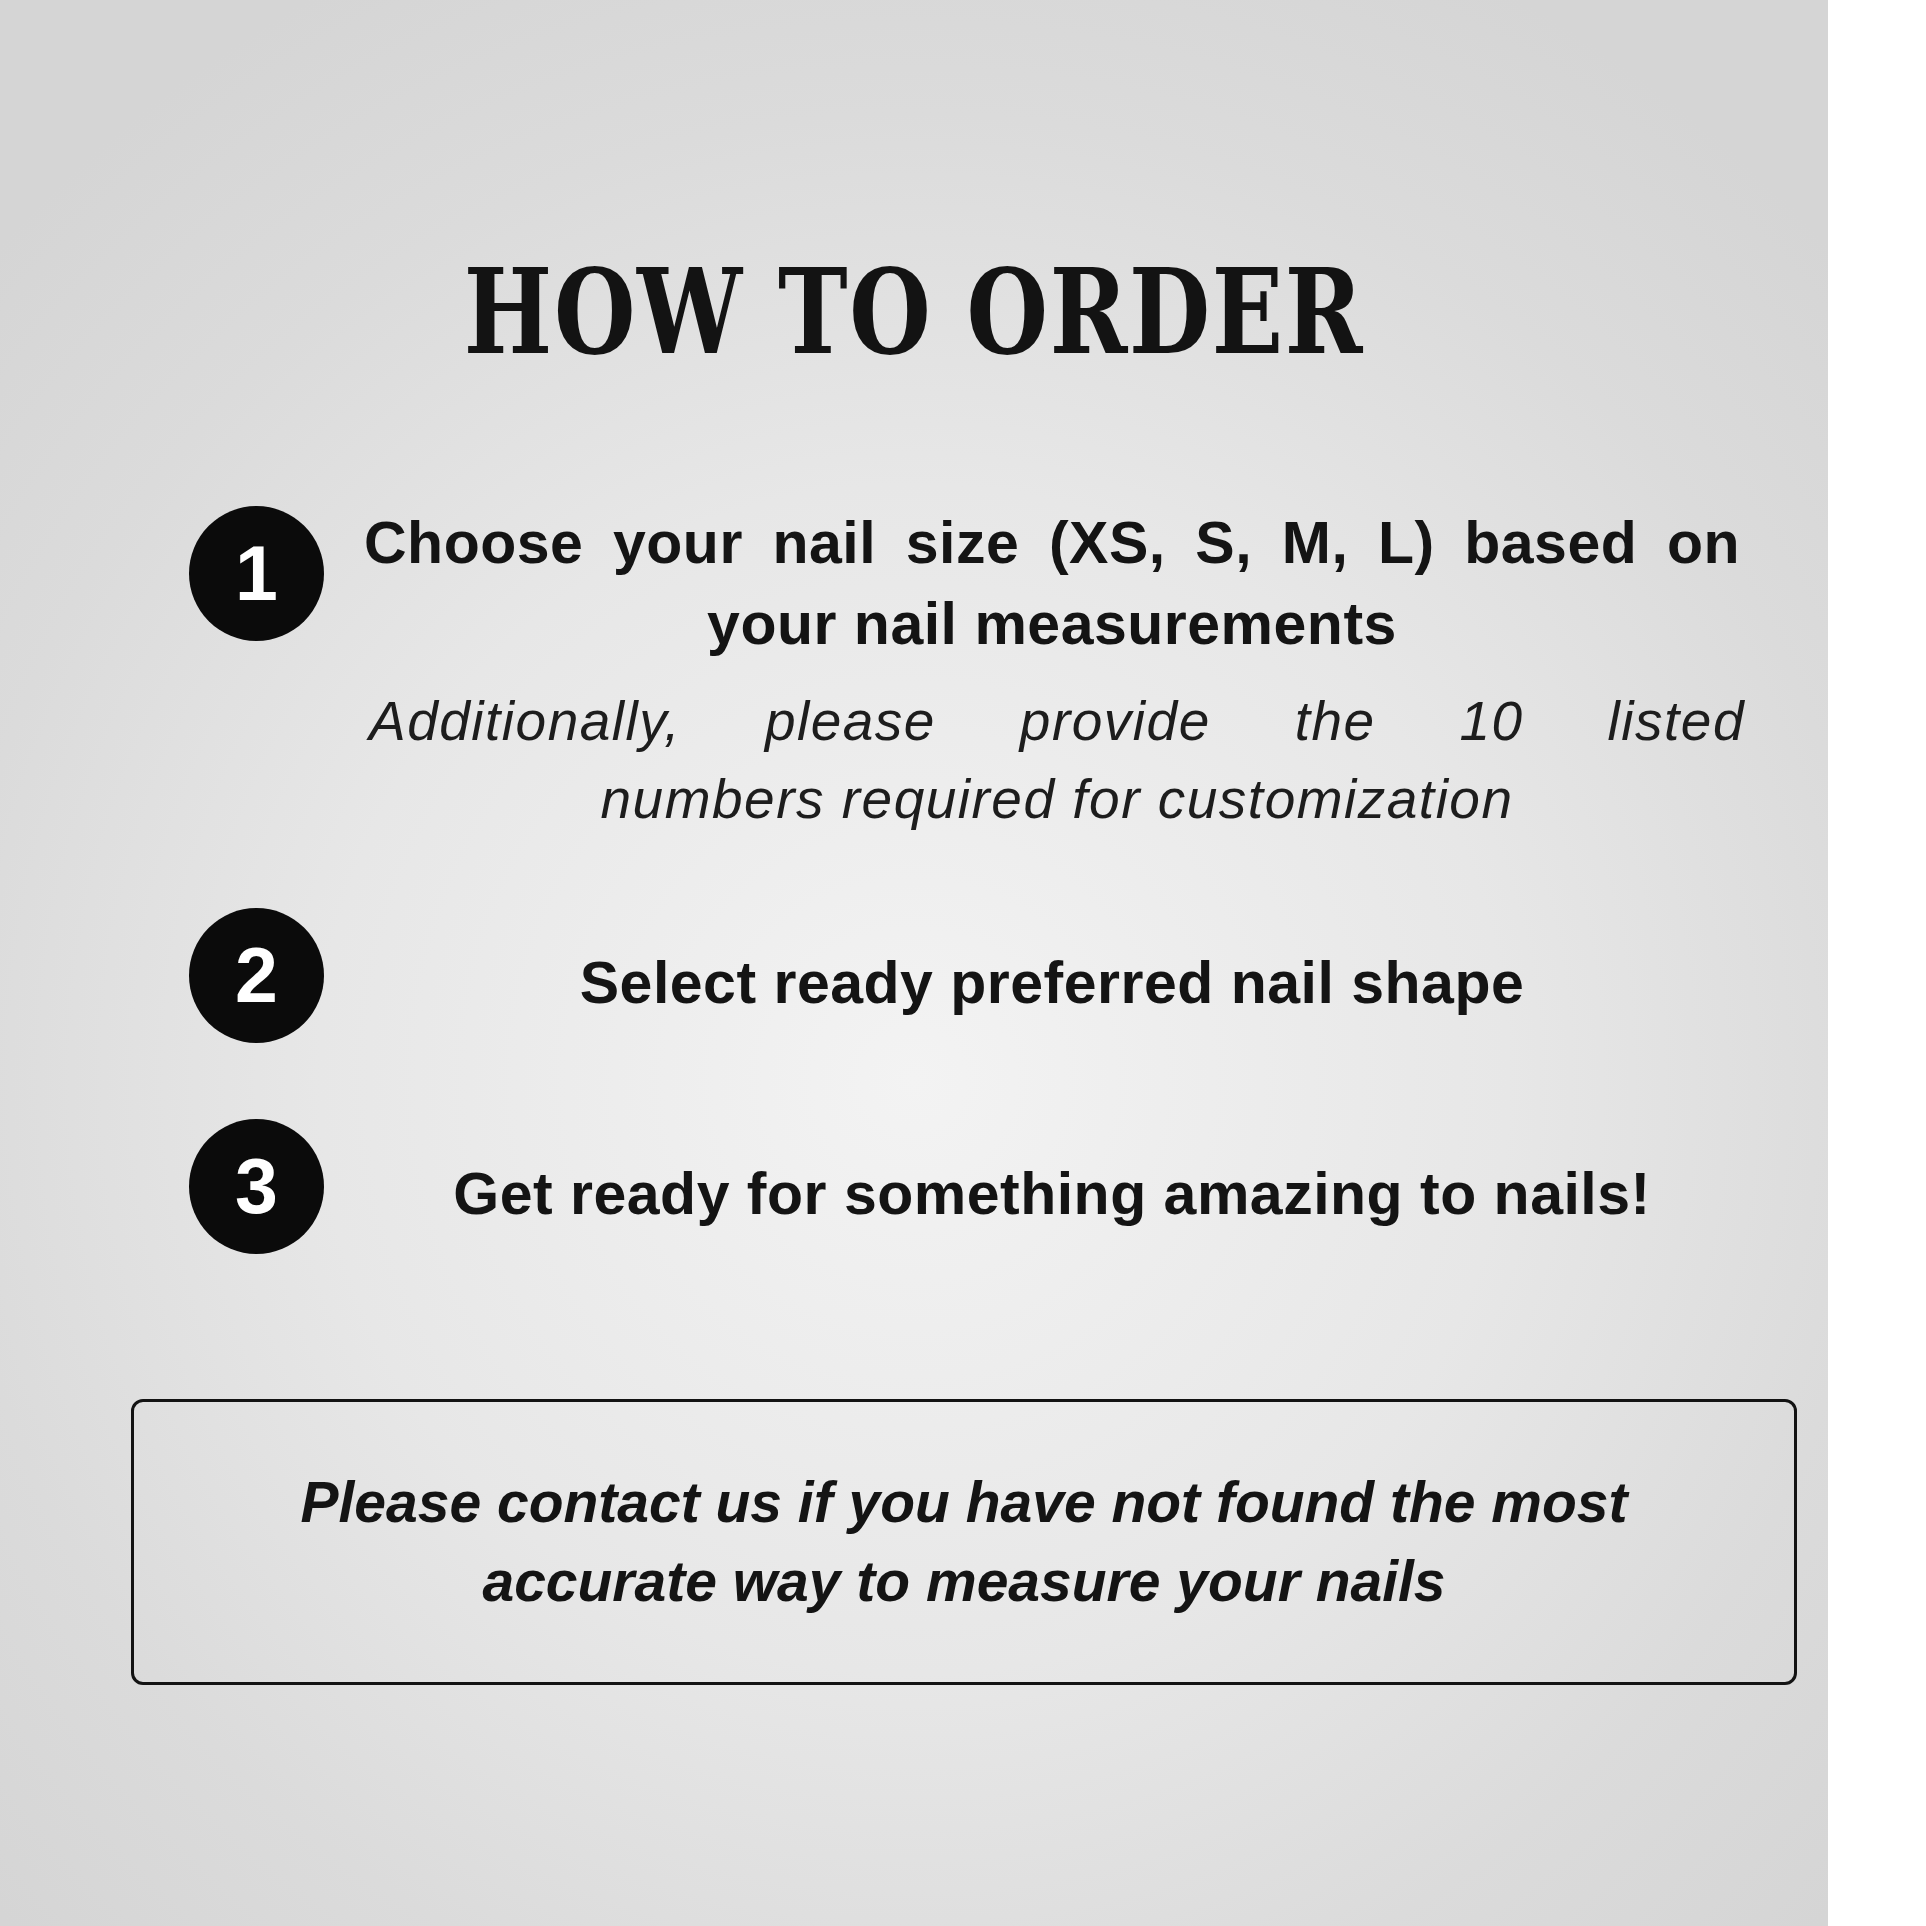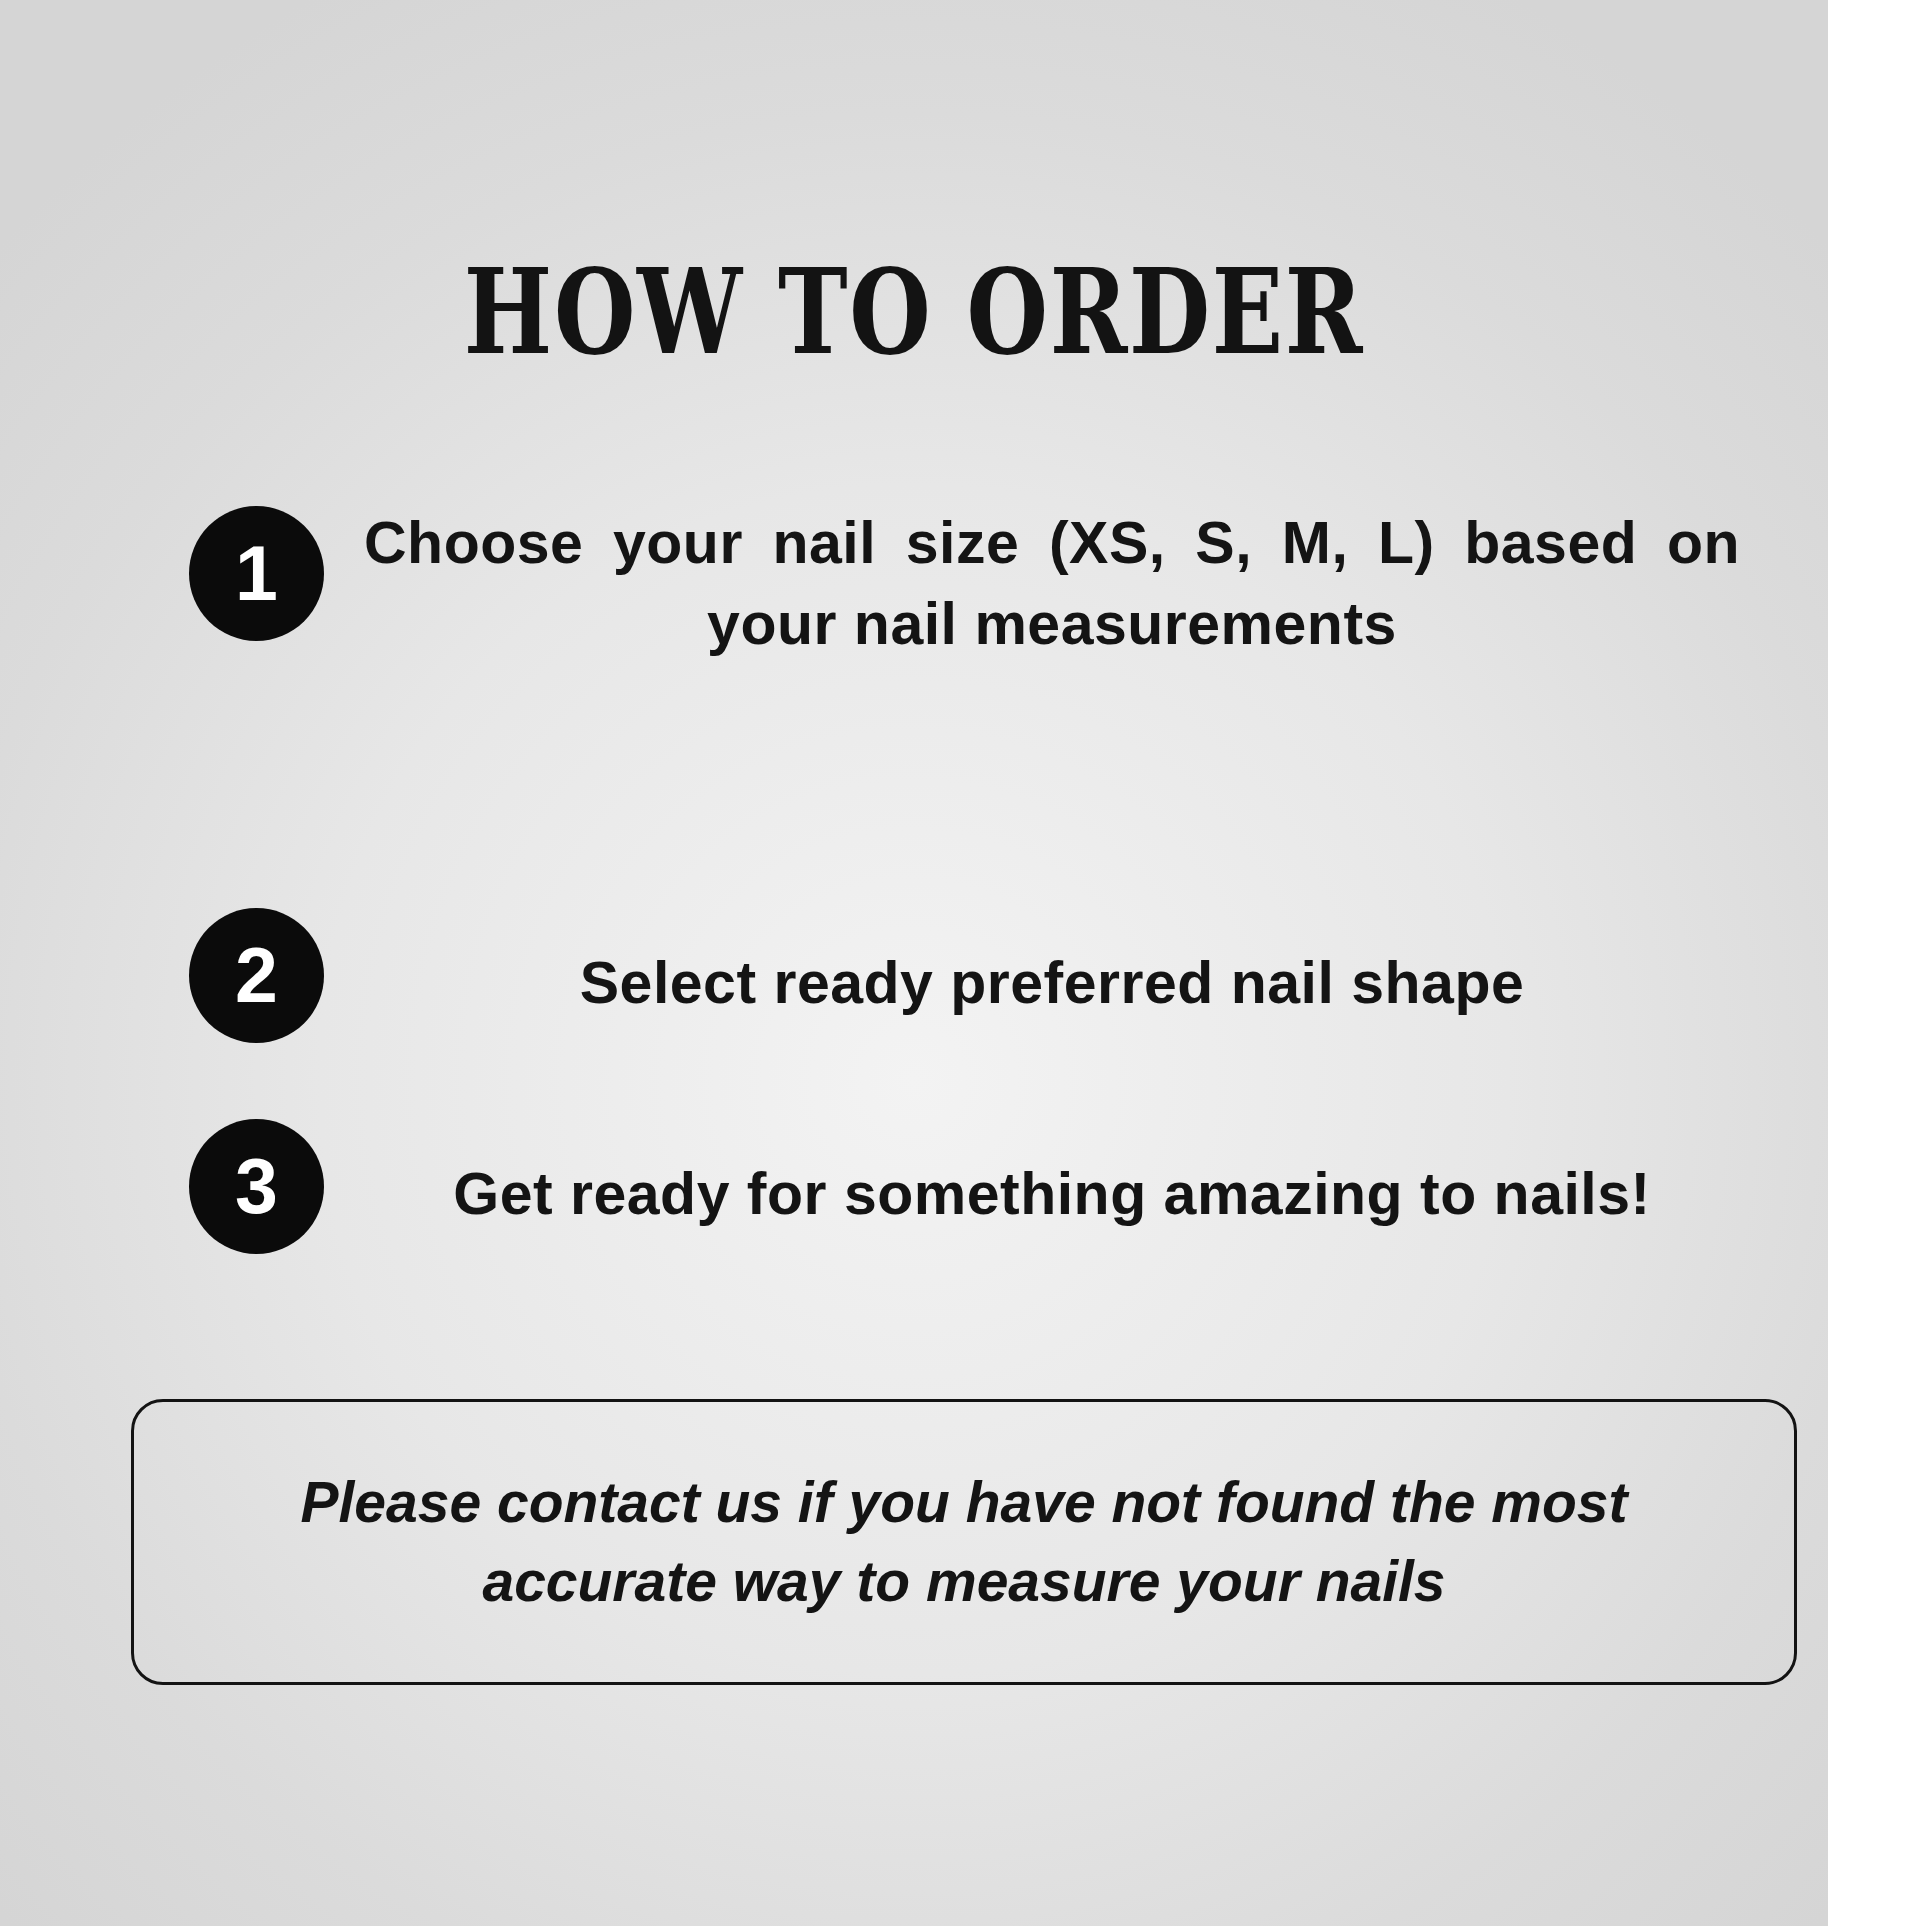--- a/index.html
+++ b/index.html
@@ -82,21 +82,21 @@
   }
 
   .footer-box {
     position: absolute;
     left: 131px;
     top: 1399px;
     width: 1666px;
     height: 286px;
     box-sizing: border-box;
     border: 3px solid #131313;
-    border-radius: 32px;
+    border-radius: 12px;
     display: flex;
     flex-direction: column;
     align-items: center;
     justify-content: center;
   }
   .footer-line {
     font-weight: 700;
     font-style: italic;
     font-size: 57px;
     line-height: 79px;
@@ -112,20 +112,24 @@
 
   <div class="title">HOW TO ORDER</div>
 
   <div class="badge" id="badge-1">
     <span class="num">1</span>
   </div>
   <div class="step-text" id="step1-text">
     <div class="justified">Choose your nail size (XS, S, M, L) based on</div>
     <div class="leftline">your nail measurements</div>
   </div>
+  <div class="note">
+    <div class="justified">Additionally, please provide the 10 listed</div>
+    <div class="leftline">numbers required for customization</div>
+  </div>
 
   <div class="badge" id="badge-2">
     <span class="num">2</span>
   </div>
   <div class="step-text" id="step2-text">
     <div class="leftline">Select ready preferred nail shape</div>
   </div>
 
   <div class="badge" id="badge-3">
     <span class="num">3</span>

